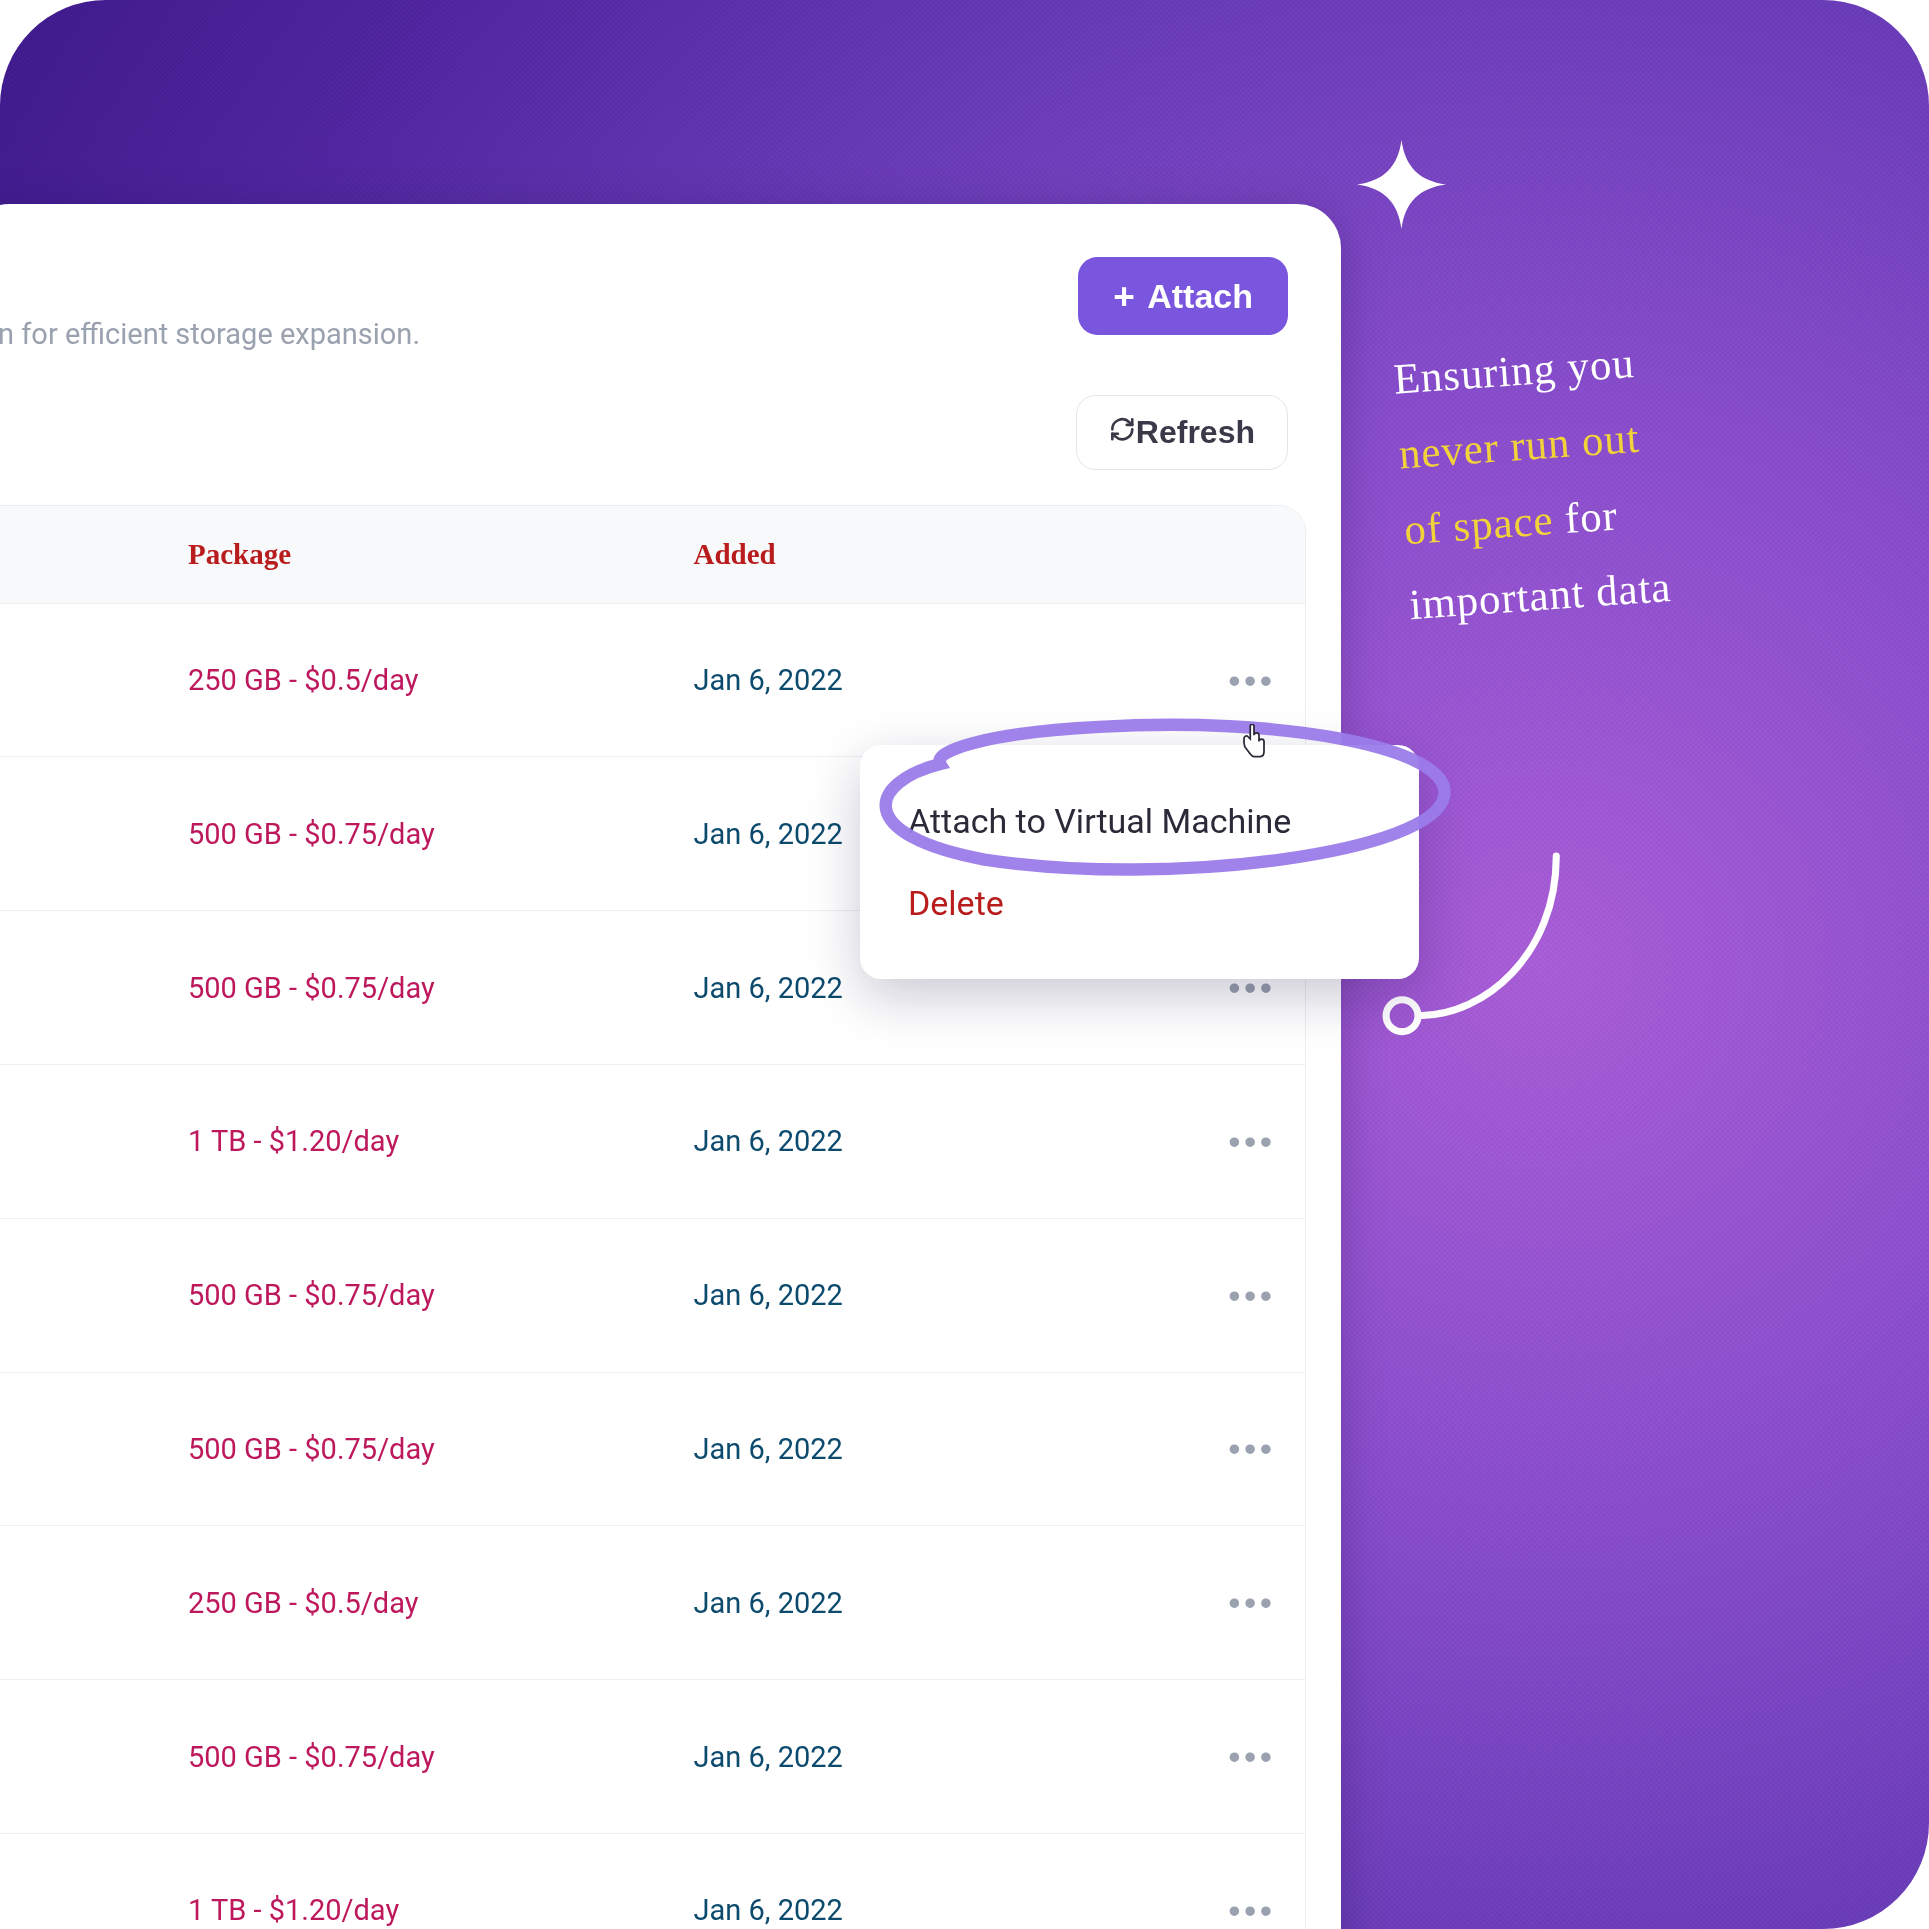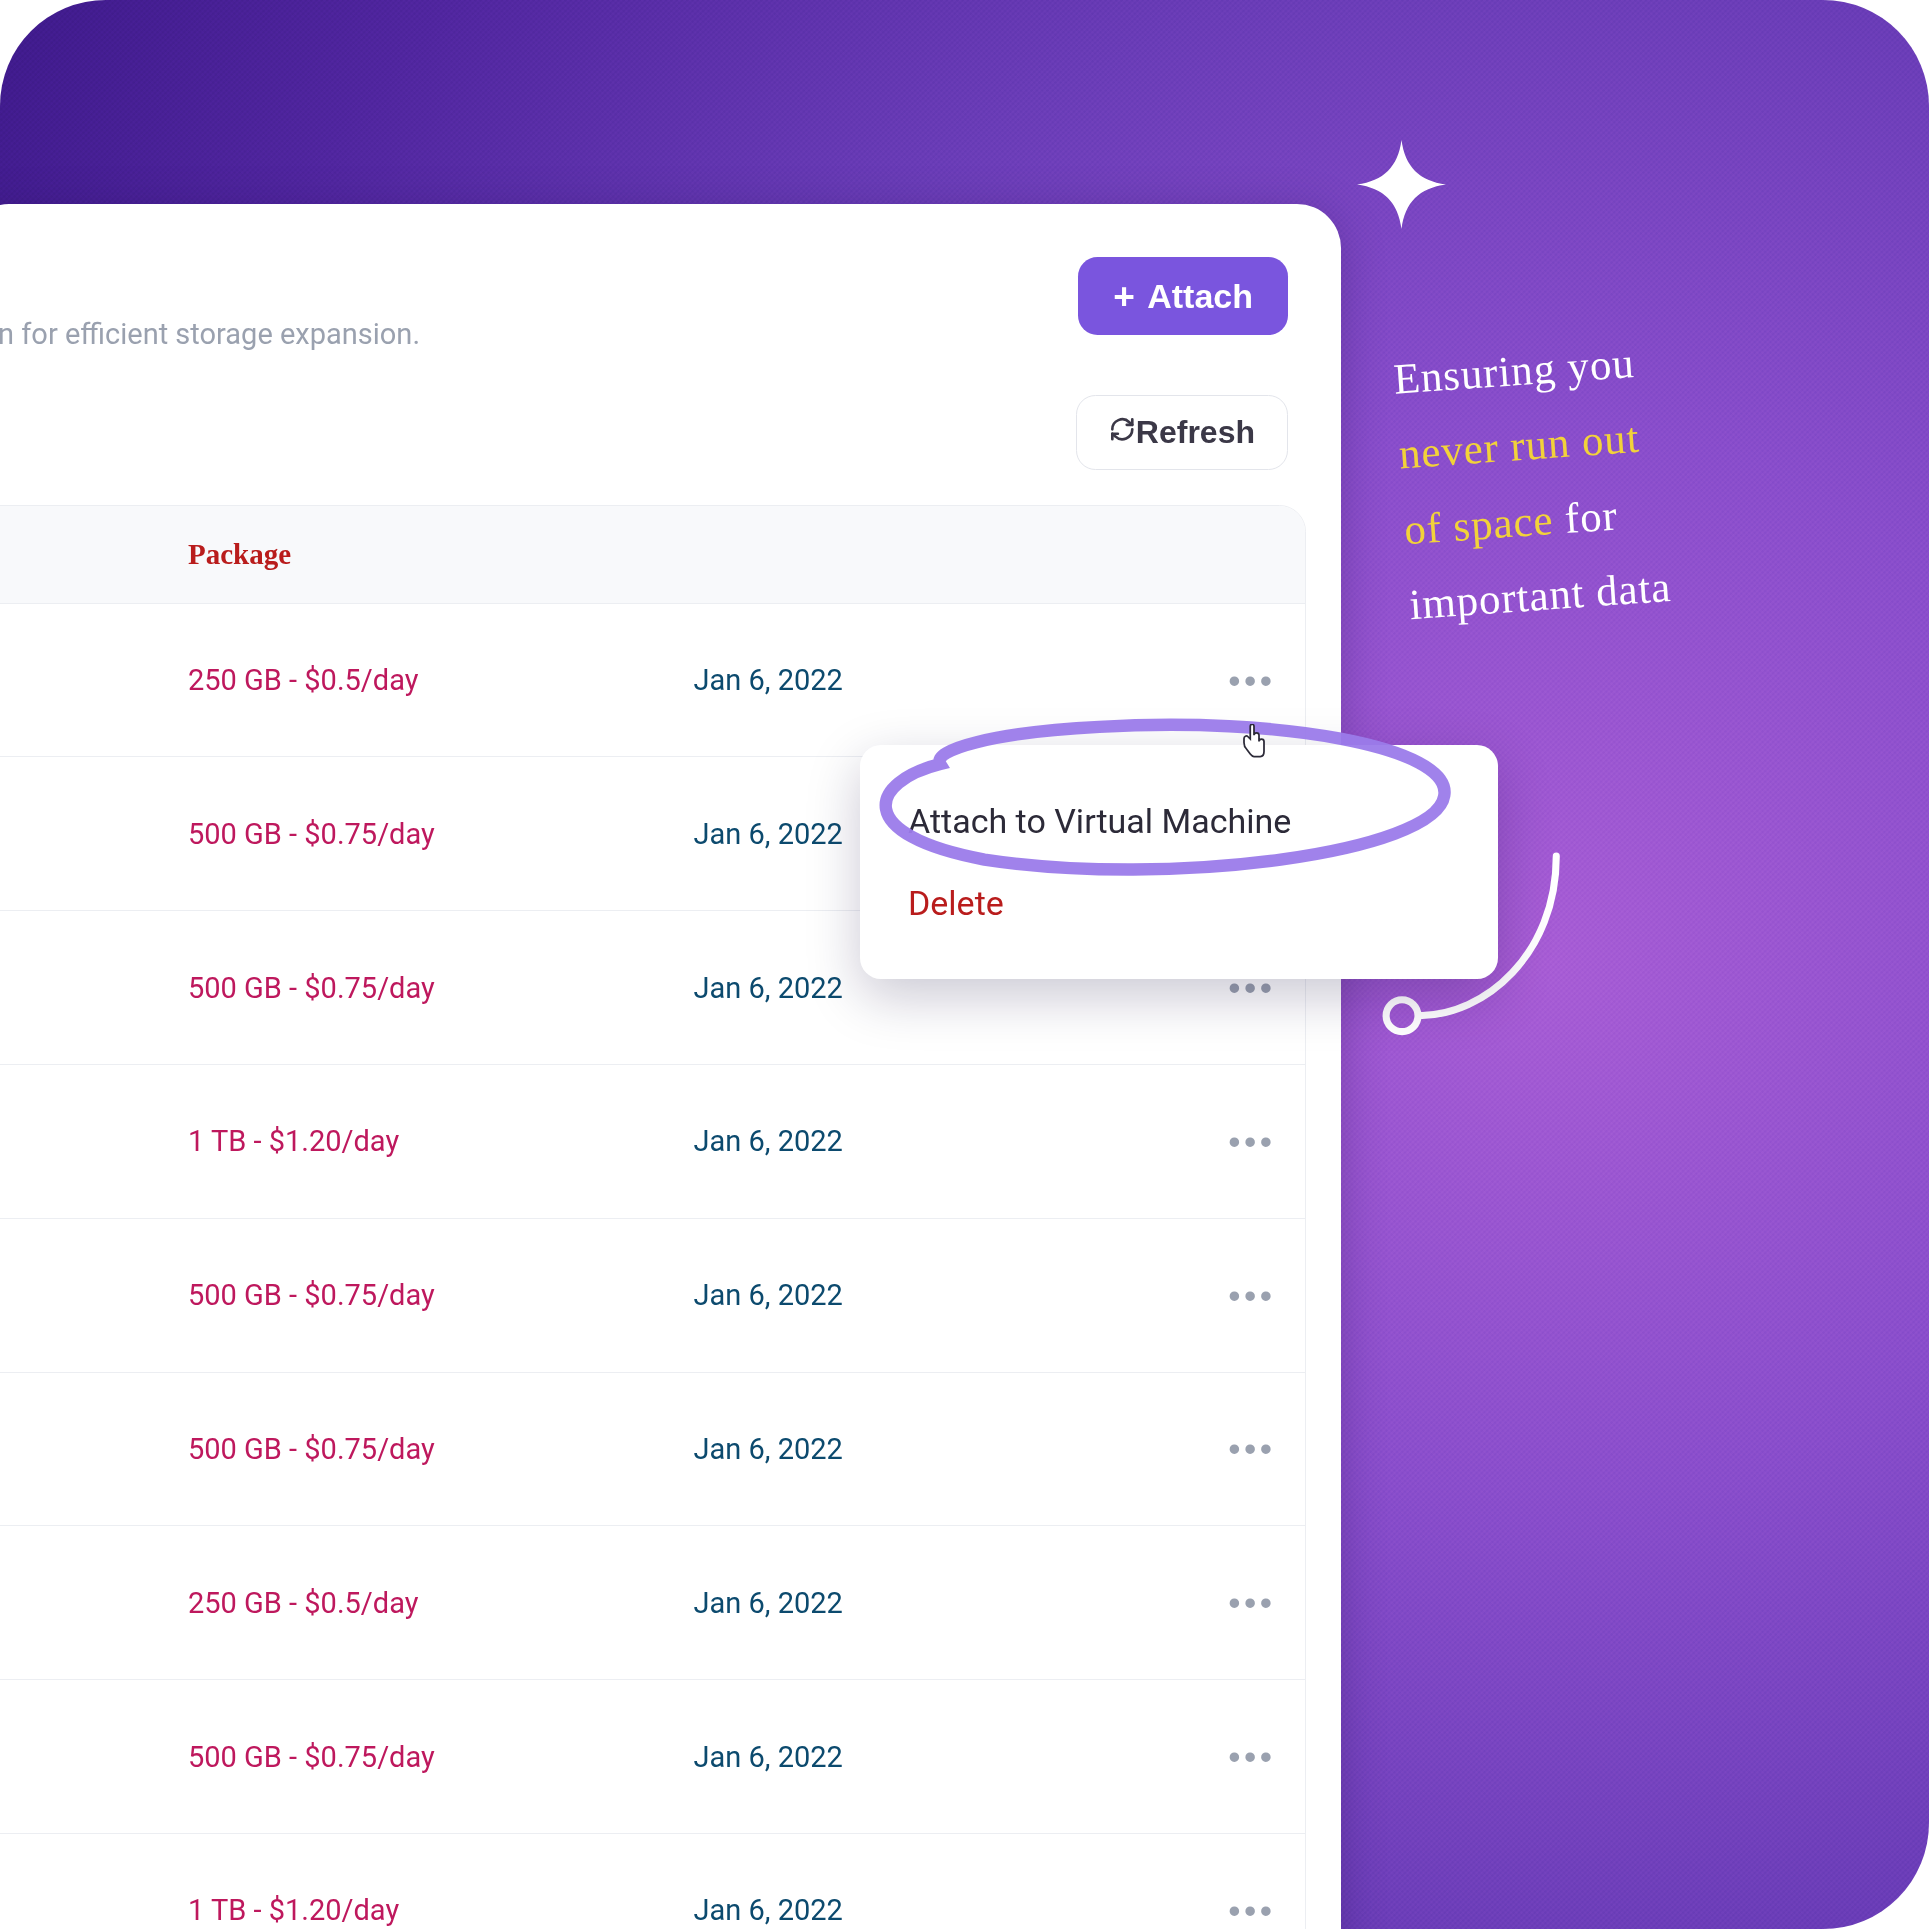--- a/index.html
+++ b/index.html
@@ -133,21 +133,21 @@
   .more-btn {
     background: none; border: none; cursor: pointer;
     color: #9aa1af; font-size: 35px; letter-spacing: 3.5px; line-height: 1;
     padding: 8.9px;
   }
 
   
   .menu {
     position: absolute;
     left: 860px; top: 745px;
-    width: 638px;
+    width: 559px;
     background: #fff;
     border-radius: 21px;
     box-shadow: 0 17.7px 53px rgba(20,10,60,.22);
     padding: 35px 0;
     z-index: 20;
   }
   .menu-item {
     padding: 21px 48px;
     font-size: 34px;
     color: #2c2a38;
@@ -223,20 +223,21 @@
         </svg>
       </span>
       <span>Refresh</span>
     </button>
   </div>
 
   <div class="table">
     <div class="thead">
       <div></div>
       <div>Package</div>
+      <div>Added</div>
       <div></div>
     </div>
     <div id="tbody">
         <div class="trow">
           <div></div>
           <div class="pkg">250 GB - $0.5/day</div>
           <div class="added">Jan 6, 2022</div>
           <div class="more-cell">
             <button class="more-btn">•••</button>
           </div>

